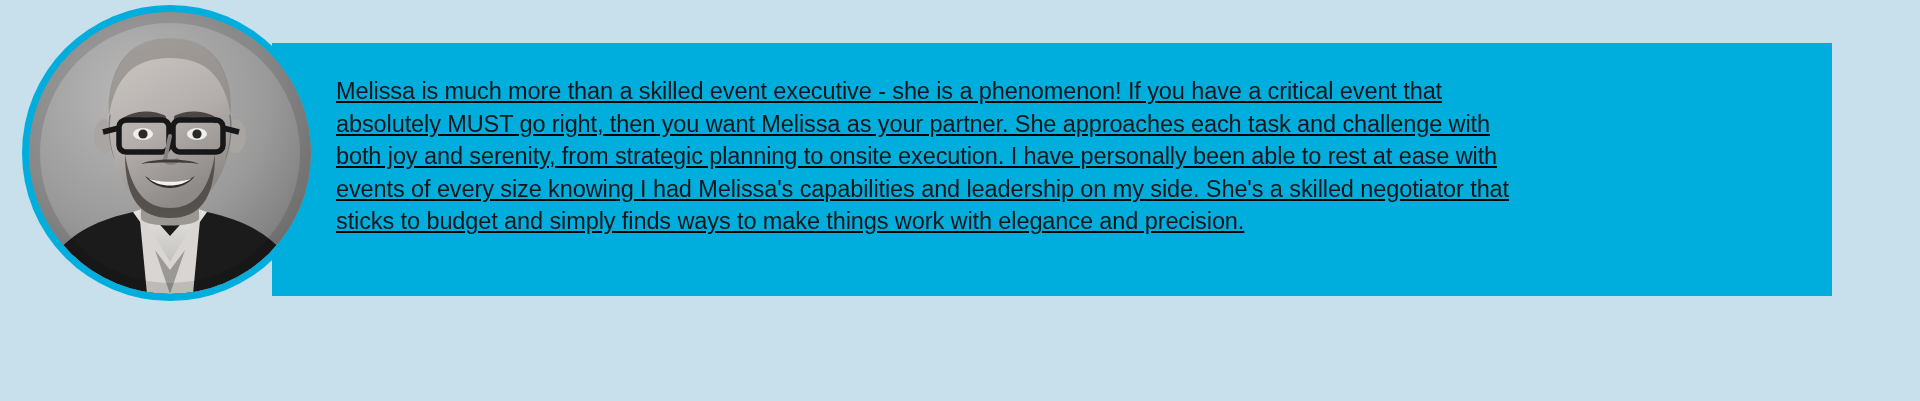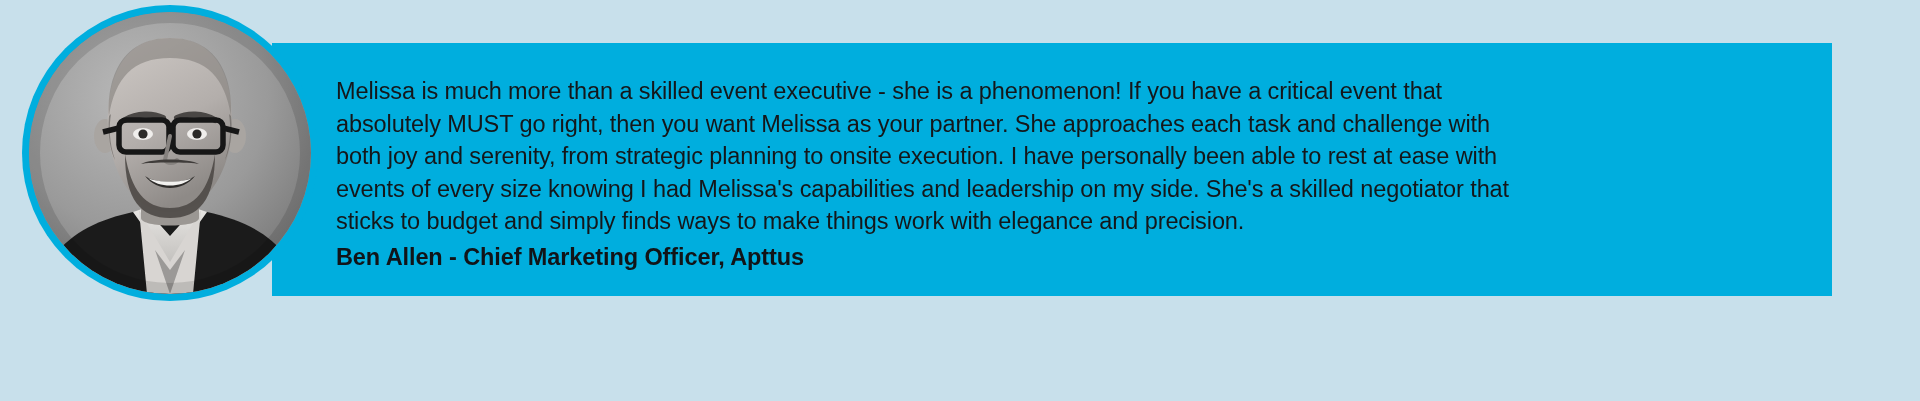--- a/index.html
+++ b/index.html
@@ -31,20 +31,21 @@
     width: 1560px;
     height: 253px;
     background: #00aede;
   }
 
   .quote-panel-inner {
     position: absolute;
     left: 64px;
     top: 32px;
     right: 36px;
+    text-decoration: underline;
   }
 
   .quote-body {
     margin: 0;
     color: #14171a;
     font-size: 23.5px;
     line-height: 32.6px;
     letter-spacing: -0.1px;
     font-weight: 400;
     white-space: pre-line;
@@ -99,21 +100,20 @@
 
 <div class="testimonial-stage">
 
   <div class="quote-panel">
     <div class="quote-panel-inner">
       <p class="quote-body">Melissa is much more than a skilled event executive - she is a phenomenon! If you have a critical event that
 absolutely MUST go right, then you want Melissa as your partner. She approaches each task and challenge with
 both joy and serenity, from strategic planning to onsite execution. I have personally been able to rest at ease with
 events of every size knowing I had Melissa's capabilities and leadership on my side. She's a skilled negotiator that
 sticks to budget and simply finds ways to make things work with elegance and precision.</p>
-      <p class="quote-attribution">Ben Allen - Chief Marketing Officer, Apttus</p>
     </div>
   </div>
 
   <div class="avatar-wrap">
     <div class="avatar-ring"></div>
     <div class="avatar-photo">
       <svg viewBox="0 0 282 282" xmlns="http://www.w3.org/2000/svg" role="img">
         <defs>
           <radialGradient id="bgGrad" cx="38%" cy="30%" r="85%">
             <stop offset="0%" stop-color="#b9b9b9"></stop>

